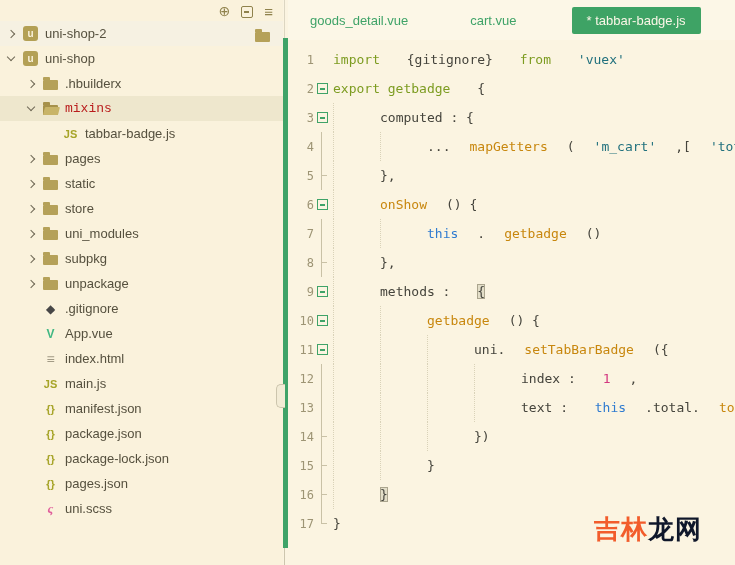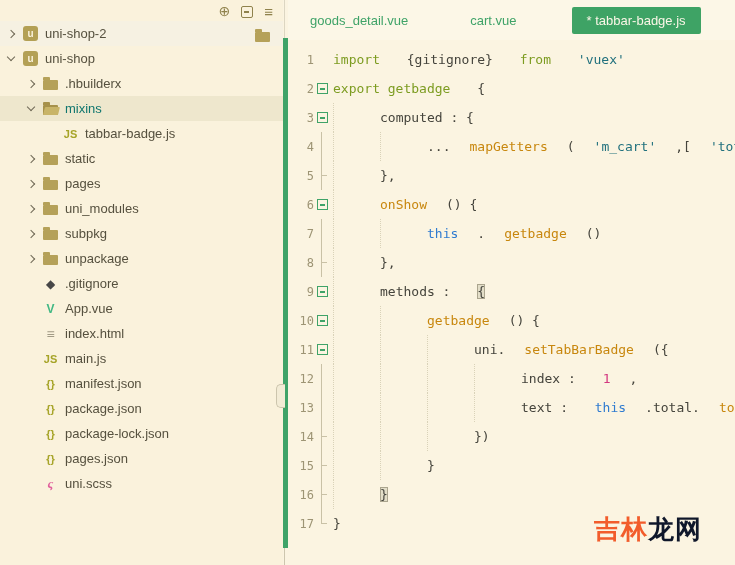--- a/index.html
+++ b/index.html
@@ -13,21 +13,21 @@
   #sidebar { position:absolute; left:0; top:0; width:283px; height:565px; background:#FAF2DC; }
   #sidebar-header { height:20px; display:flex; justify-content:flex-end; align-items:center; gap:11px; padding:4px 10px 0 0; }
   .hicon { color:#8F824C; font-size:14px; line-height:13px; height:14px; cursor:pointer; }
   .hicon-collapse { position:relative; width:12px; height:12px; border:1.4px solid #8F824C; border-radius:2px; }
   .hicon-collapse::after { content:""; position:absolute; left:2px; top:4px; width:5px; height:1.5px; background:#8F824C; }
   .hicon-menu { letter-spacing:0; font-size:15px; }
   #tree { padding-top:1px; }
   .trow { display:flex; align-items:center; height:25px; font-size:13px; color:#55503E; cursor:pointer; position:relative; }
   .trow.rowlight { background:#F6F1E2; }
   .trow.selected { background:#EEE7CD; }
-  .trow.selected .tlabel { color:#0f766e; }
+  .trow.selected .tlabel { color:#b91c1c;font-family:Liberation Mono, monospace; }
   .tlabel { margin-left:6px; white-space:nowrap; }
   .spacer { display:inline-block; height:1px; }
   .chev { display:inline-block; width:6px; height:6px; border-right:1.4px solid #6E6855; border-bottom:1.4px solid #6E6855; flex:none; }
   .chev-right { transform:rotate(-45deg); margin-right:8px; }
   .chev-down { transform:rotate(45deg); margin-right:8px; margin-top:-3px; }
   .chev-none { visibility:hidden; margin-right:8px; }
   .ticon { display:inline-flex; align-items:center; justify-content:center; width:17px; height:15px; flex:none; position:relative; }
   .icon-project { width:15px; height:15px; background:#B3A055; border-radius:3px; color:#FAF2DC; font-size:10px; font-weight:bold; line-height:15px; text-align:center; }
   .icon-folder { width:15px; height:10px; background:#B5A159; border-radius:1px; position:relative; margin-top:2px; }
   .icon-folder::before { content:""; position:absolute; left:0; top:-3px; width:7px; height:3px; background:#B5A159; border-radius:1px 1px 0 0; }
@@ -130,29 +130,37 @@
             <span class="icon-js">JS</span>
           </span>
           <span class="tlabel">tabbar-badge.js</span>
         </div>
         <div class="trow">
           <span class="spacer" style="width: 28px;"></span>
           <span class="chev chev-right"></span>
           <span class="ticon">
             <span class="icon-folder"></span>
           </span>
+          <span class="tlabel">pages</span>
+        </div>
+        <div class="trow">
+          <span class="spacer" style="width: 28px;"></span>
+          <span class="chev chev-right"></span>
+          <span class="ticon">
+            <span class="icon-folder"></span>
+          </span>
           <span class="tlabel">static</span>
         </div>
         <div class="trow">
           <span class="spacer" style="width: 28px;"></span>
           <span class="chev chev-right"></span>
           <span class="ticon">
             <span class="icon-folder"></span>
           </span>
-          <span class="tlabel">pages</span>
+          <span class="tlabel">store</span>
         </div>
         <div class="trow">
           <span class="spacer" style="width: 28px;"></span>
           <span class="chev chev-right"></span>
           <span class="ticon">
             <span class="icon-folder"></span>
           </span>
           <span class="tlabel">uni_modules</span>
         </div>
         <div class="trow">

